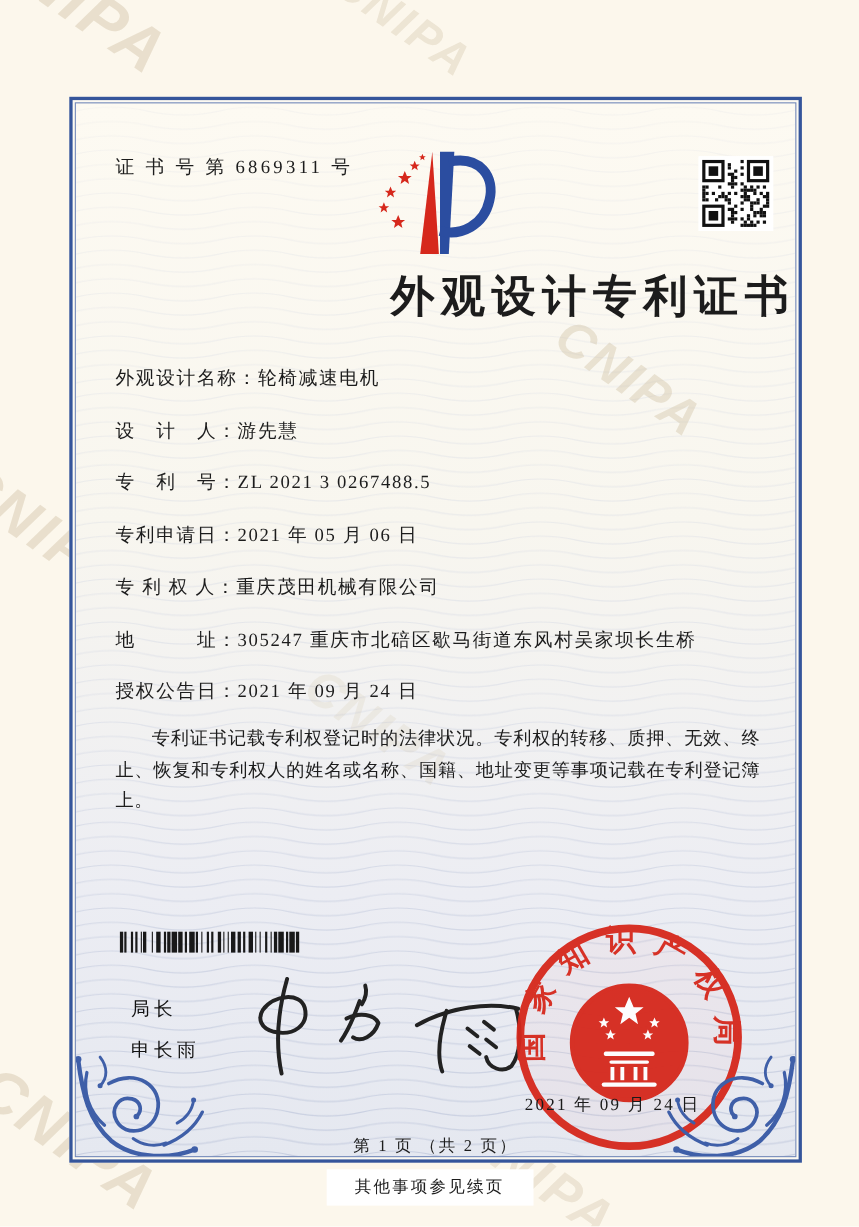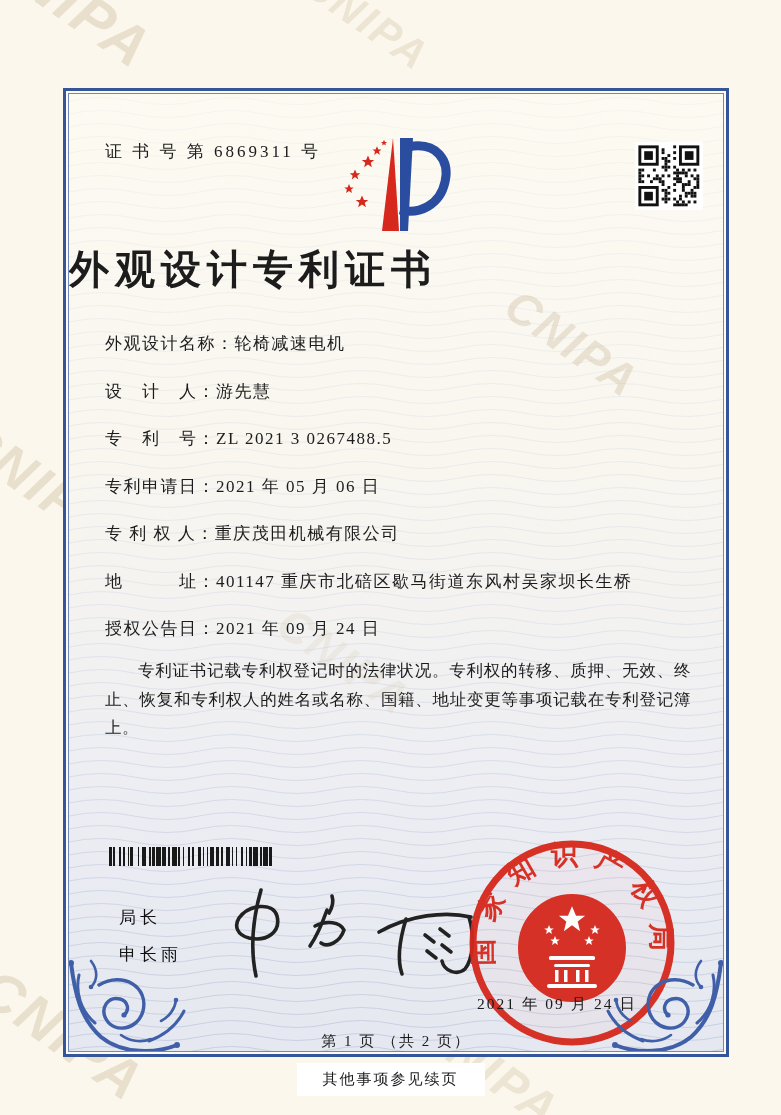--- a/index.html
+++ b/index.html
@@ -12,21 +12,21 @@
         box-sizing:border-box;border:3px solid #35559b;padding:2px;background:#fdfaf2;}
   .cert-in{position:relative;width:100%;height:100%;box-sizing:border-box;border:1px solid #7288ba;
         background:linear-gradient(180deg,#fdfaf2 0%,#f8f6ef 40%,#ecedf3 75%,#e5e8f0 100%);overflow:hidden;}
   .waves{position:absolute;left:0;top:0;width:100%;height:100%;z-index:0;}
   .wm-in{position:absolute;font-family:"Liberation Sans","DejaVu Sans",sans-serif;
       font-style:italic;font-weight:bold;color:rgba(205,190,158,0.38);
       transform:rotate(35deg);letter-spacing:2px;z-index:1;white-space:nowrap;}
   .cert-no{position:absolute;left:36px;top:46px;font-size:17px;letter-spacing:3px;z-index:3;}
   .logo{position:absolute;left:50%;top:38px;transform:translateX(-50%);z-index:3;}
   .qr{position:absolute;left:566px;top:48px;width:68px;height:68px;background:#fff;z-index:3;}
-  .title{position:absolute;left:0;right:0;top:148px;text-align:left;font-size:40px;
+  .title{position:absolute;left:0;right:0;top:148px;text-align:right;font-size:40px;
          font-weight:bold;letter-spacing:6px;z-index:3;}
   .fields{position:absolute;left:36px;right:30px;top:238px;z-index:3;font-size:17px;}
   .frow{height:47.5px;letter-spacing:1.5px;white-space:nowrap;}
   .frow .lab{letter-spacing:1.5px;}
   .grow{display:flex;height:47.5px;letter-spacing:1.5px;white-space:nowrap;}
   .grow .cell1{width:301px;}
   .body-text{position:absolute;left:36px;right:32px;top:563px;z-index:3;font-size:16.5px;
          line-height:28.5px;text-align:justify;}
   .body-text p{margin:0;text-indent:2em;letter-spacing:0.5px;}
   .barcode{position:absolute;left:40px;top:753px;width:212px;height:19px;z-index:3;font-size:0;}
@@ -208,21 +208,21 @@
         </svg>
 
       <div class="title">外观设计专利证书</div>
 
       <div class="fields">
         <div class="frow"><span class="lab">外观设计名称：</span><span>轮椅减速电机</span></div>
         <div class="frow"><span class="lab">设　计　人：</span><span>游先慧</span></div>
         <div class="frow"><span class="lab">专　利　号：</span><span>ZL 2021 3 0267488.5</span></div>
         <div class="frow"><span class="lab">专利申请日：</span><span>2021 年 05 月 06 日</span></div>
         <div class="frow"><span class="lab">专 利 权 人：</span><span>重庆茂田机械有限公司</span></div>
-        <div class="frow"><span class="lab">地　　　址：</span><span>401147 重庆市北碚区歇马街道东风村吴家坝长生桥</span></div>
+        <div class="frow"><span class="lab">地　　　址：</span><span>305247 重庆市北碚区歇马街道东风村吴家坝长生桥</span></div>
         <div class="grow">
           <span class="cell1"><span>授权公告日：</span><span>2021 年 09 月 24 日</span></span>
         </div>
       </div>
 
       <div class="body-text">
         <p>专利证书记载专利权登记时的法律状况。专利权的转移、质押、无效、终止、恢复和专利权人的姓名或名称、国籍、地址变更等事项记载在专利登记簿上。</p>
       </div>
 
       <div class="barcode" id="barcode"><span style="width:3.10px;background:#191919"></span><span style="width:1.35px;background:transparent"></span><span style="width:1.55px;background:#191919"></span><span style="width:4.05px;background:transparent"></span><span style="width:1.55px;background:#191919"></span><span style="width:2.70px;background:transparent"></span><span style="width:1.55px;background:#191919"></span><span style="width:2.70px;background:transparent"></span><span style="width:1.55px;background:#191919"></span><span style="width:1.35px;background:transparent"></span><span style="width:3.10px;background:#191919"></span><span style="width:4.05px;background:transparent"></span><span style="width:1.55px;background:#191919"></span><span style="width:2.70px;background:transparent"></span><span style="width:4.65px;background:#191919"></span><span style="width:2.70px;background:transparent"></span><span style="width:1.55px;background:#191919"></span><span style="width:1.35px;background:transparent"></span><span style="width:3.10px;background:#191919"></span><span style="width:1.35px;background:transparent"></span><span style="width:4.65px;background:#191919"></span><span style="width:1.35px;background:transparent"></span><span style="width:3.10px;background:#191919"></span><span style="width:2.70px;background:transparent"></span><span style="width:1.55px;background:#191919"></span><span style="width:2.70px;background:transparent"></span><span style="width:4.65px;background:#191919"></span><span style="width:1.35px;background:transparent"></span><span style="width:1.55px;background:#191919"></span><span style="width:2.70px;background:transparent"></span><span style="width:1.55px;background:#191919"></span><span style="width:4.05px;background:transparent"></span><span style="width:1.55px;background:#191919"></span><span style="width:2.70px;background:transparent"></span><span style="width:1.55px;background:#191919"></span><span style="width:4.05px;background:transparent"></span><span style="width:3.10px;background:#191919"></span><span style="width:1.35px;background:transparent"></span><span style="width:1.55px;background:#191919"></span><span style="width:2.70px;background:transparent"></span><span style="width:1.55px;background:#191919"></span><span style="width:1.35px;background:transparent"></span><span style="width:4.65px;background:#191919"></span><span style="width:1.35px;background:transparent"></span><span style="width:3.10px;background:#191919"></span><span style="width:2.70px;background:transparent"></span><span style="width:1.55px;background:#191919"></span><span style="width:2.70px;background:transparent"></span><span style="width:4.65px;background:#191919"></span><span style="width:1.35px;background:transparent"></span><span style="width:1.55px;background:#191919"></span><span style="width:2.70px;background:transparent"></span><span style="width:1.55px;background:#191919"></span><span style="width:4.05px;background:transparent"></span><span style="width:1.55px;background:#191919"></span><span style="width:2.70px;background:transparent"></span><span style="width:1.55px;background:#191919"></span><span style="width:1.35px;background:transparent"></span><span style="width:3.10px;background:#191919"></span><span style="width:1.35px;background:transparent"></span><span style="width:4.65px;background:#191919"></span><span style="width:2.70px;background:transparent"></span><span style="width:1.55px;background:#191919"></span><span style="width:1.35px;background:transparent"></span><span style="width:4.65px;background:#191919"></span><span style="width:1.35px;background:transparent"></span><span style="width:3.10px;background:#191919"></span></div>

